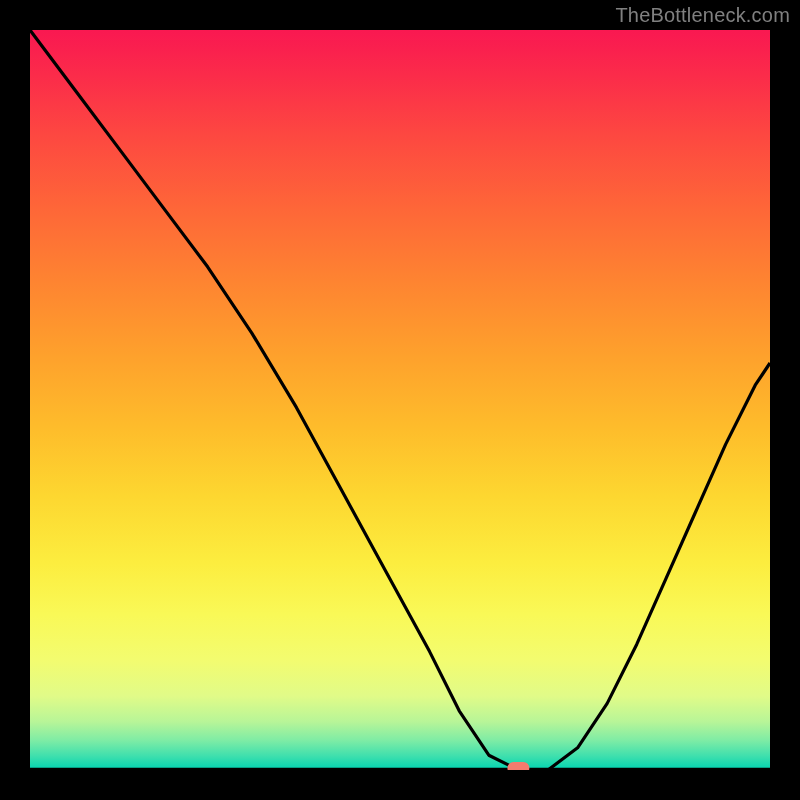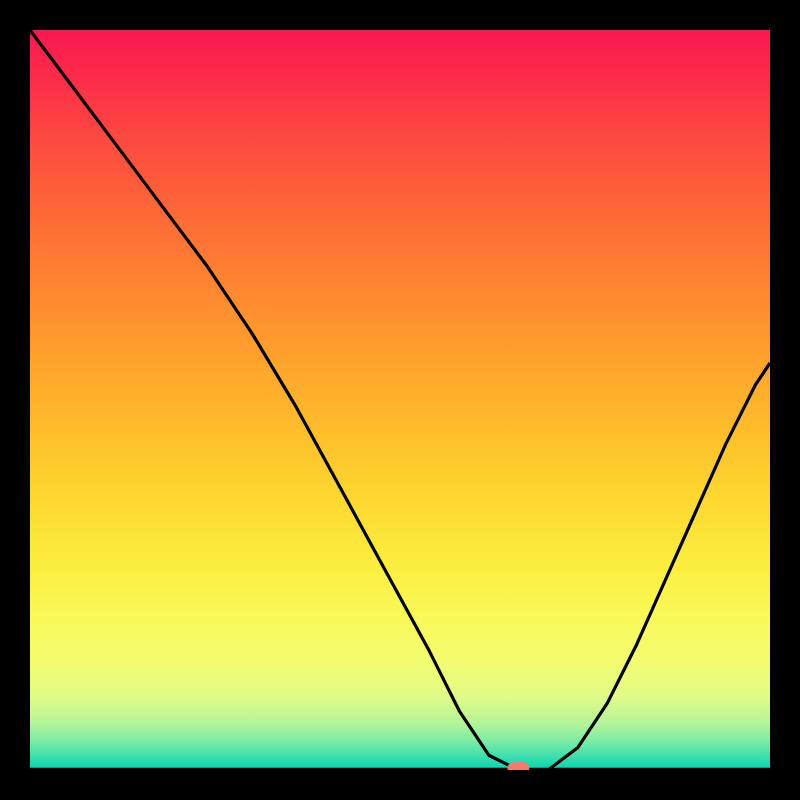--- a/index.html
+++ b/index.html
@@ -78,20 +78,21 @@
   .marker {
     fill: #f47b6e;
     stroke: none;
   }
 </style>
 </head>
 <body>
 
 <div class="frame">
 
+  <div class="watermark">TheBottleneck.com</div>
 
   <div class="plot-area">
     <div class="bg-gradient"></div>
 
     <svg class="curve-svg" viewBox="0 0 740 740" preserveAspectRatio="none">
 
       <line class="baseline" x1="0" y1="739" x2="740" y2="739"></line>
 
       <path id="curve" class="curve-path" d="M0.0 0.0 L44.4 59.2 L88.8 118.4 L133.2 177.6 L177.6 236.8 L222.0 303.4 L266.4 377.4 L310.8 458.8 L355.2 540.2 L399.6 621.6 L429.2 680.8 L458.8 725.2 L488.4 740.0 L518.0 740.0 L547.6 717.8 L577.2 673.4 L606.8 614.2 L636.4 547.6 L666.0 481.0 L695.6 414.4 L725.2 355.2 L740.0 333.0"></path>
 

